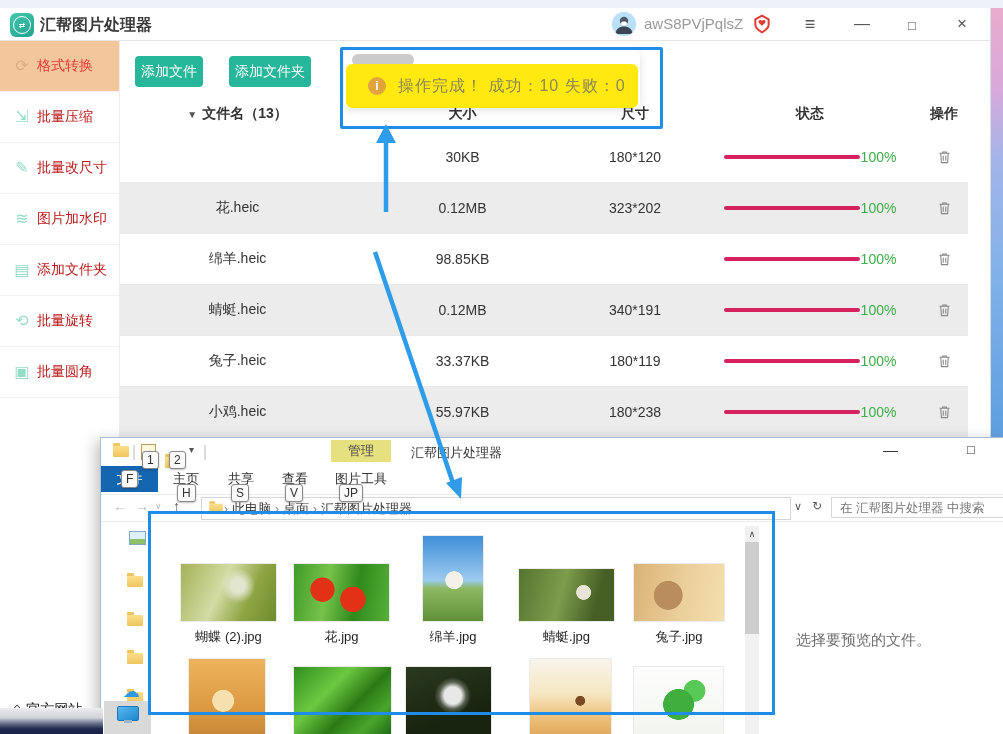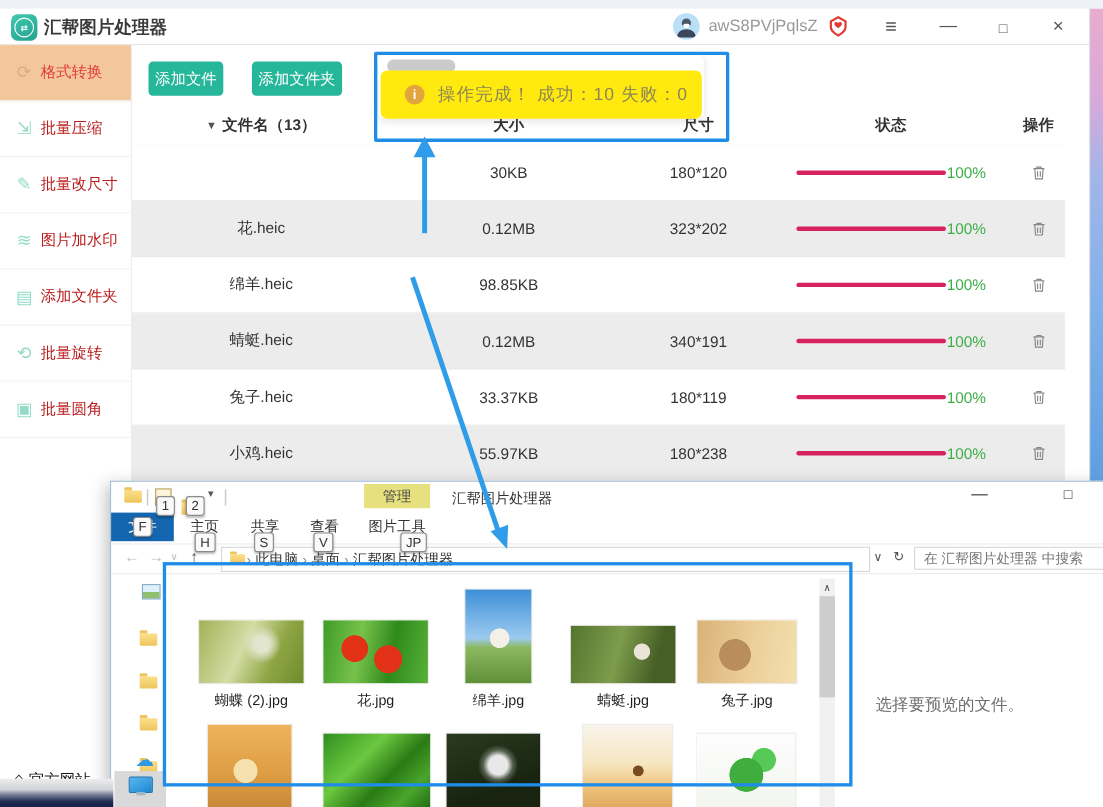--- a/index.html
+++ b/index.html
@@ -316,21 +316,21 @@
 
   <div class="rtab" id="tab-file" style="left:0;width:57px;">文件</div>
   <div class="rtab" style="left:57px;width:56px;">主页</div>
   <div class="rtab" style="left:113px;width:54px;">共享</div>
   <div class="rtab" style="left:167px;width:54px;">查看</div>
   <div class="rtab" style="left:226px;width:68px;">图片工具</div>
   <div class="keytip" style="left:20px;top:32px;">F</div>
   <div class="keytip" style="left:76px;top:46px;">H</div>
   <div class="keytip" style="left:130px;top:46px;">S</div>
   <div class="keytip" style="left:184px;top:46px;">V</div>
-  <div class="keytip" style="left:263px;top:46px;">JP</div>
+  <div class="keytip" style="left:238px;top:46px;">JP</div>
 
   <div class="ex" style="left:0;top:56px;width:903px;height:26px;border-top:1px solid #ececec;border-bottom:1px solid #ececec;"></div>
   <span class="ex nav-glyph" style="left:12px;top:60px;">←</span>
   <span class="ex nav-glyph" style="left:34px;top:60px;">→</span>
   <span class="ex nav-glyph" style="left:54px;top:63px;font-size:9px;">∨</span>
   <span class="ex nav-glyph en" style="left:72px;top:60px;">↑</span>
   <div class="ex" id="addr-box" style="left:100px;top:59px;width:588px;height:21px;">
     <span class="mini-folder" style="margin-left:6px;transform:scale(.85);"></span>
     <span class="crumb-sep">›</span>
     <span class="crumb">此电脑</span>

